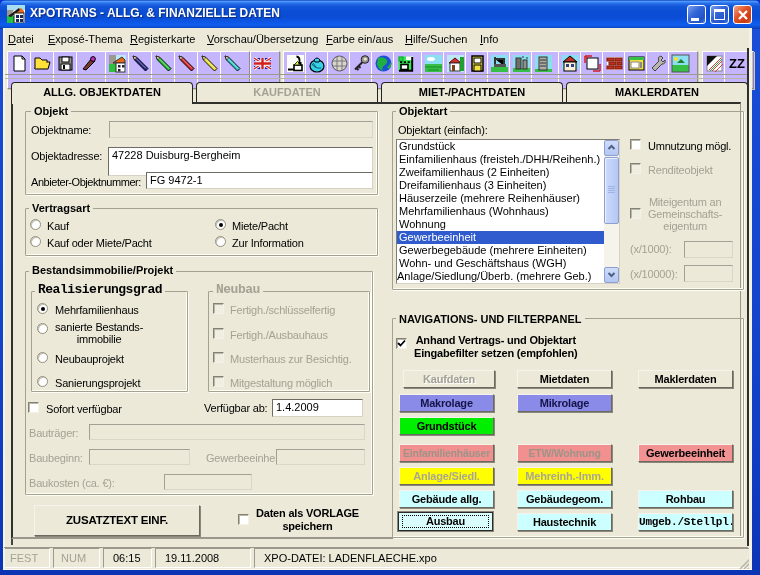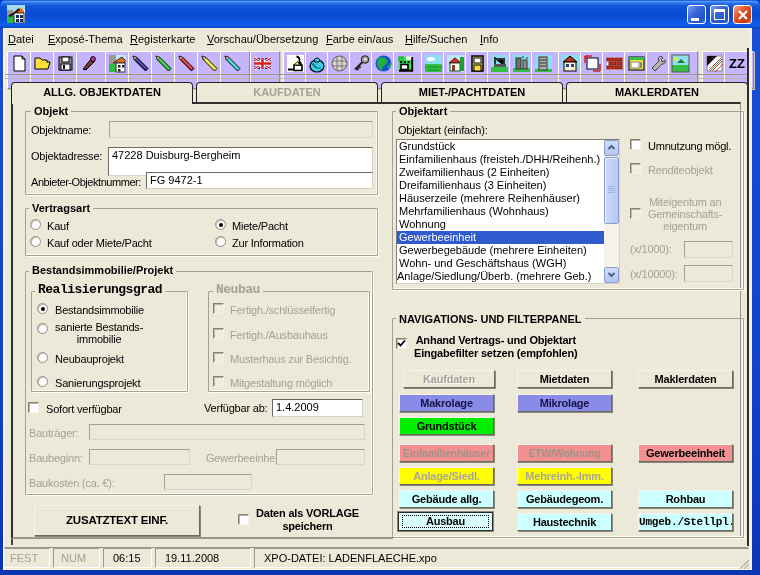--- a/index.html
+++ b/index.html
@@ -36,20 +36,21 @@
     <polygon points="0,5 7,5 3,11 0,11" fill="#98988e"></polygon>
     <rect x="0" y="11" width="7" height="7" fill="#22c242"></rect>
     <polygon points="3,10 14,3 17,6 17,8 8,8" fill="#e86a1a"></polygon>
     <polygon points="1,11 12,3 13,5 4,12" fill="#1a1a1a"></polygon>
     <rect x="7" y="8" width="10" height="10" fill="#fff" stroke="#222" stroke-width="1"></rect>
     <rect x="9" y="10" width="3" height="3" fill="#1a2a5a"></rect>
     <rect x="13" y="10" width="3" height="3" fill="#1a2a5a"></rect>
     <rect x="9" y="14" width="3" height="3" fill="#1a2a5a"></rect>
     <rect x="13" y="14" width="3" height="3" fill="#1a2a5a"></rect>
   </svg>
+  <div class="abs" style="left:30px;top:6px;font-size:12px;font-weight:bold;color:#fff;text-shadow:1px 1px 1px #0a2a7a;letter-spacing:0px;">XPOTRANS - ALLG. &amp; FINANZIELLE DATEN</div>
 
   <div class="abs" style="left:687px;top:5px;width:19px;height:19px;border-radius:3px;border:1px solid #fff;background:linear-gradient(135deg,#7ba1ef 0%,#3667d8 40%,#2152c8 80%,#4e7ee0 100%);">
       <div class="abs" style="left:3px;top:12px;width:8px;height:3px;background:#fff;"></div>
     </div>
   <div class="abs" style="left:710px;top:5px;width:19px;height:19px;border-radius:3px;border:1px solid #fff;background:linear-gradient(135deg,#7ba1ef 0%,#3667d8 40%,#2152c8 80%,#4e7ee0 100%);">
       <div class="abs" style="left:3px;top:3px;width:11px;height:11px;border:1.5px solid #fff;border-top-width:3px;"></div>
     </div>
   <div class="abs" style="left:733px;top:5px;width:19px;height:19px;border-radius:3px;border:1px solid #fff;background:linear-gradient(135deg,#f4a888 0%,#e2562a 40%,#c83a14 80%,#e07048 100%);">
     <svg class="abs" style="left:3px;top:3px;" width="12" height="12" viewBox="0 0 12 12">
         <path d="M2 2 L10 10 M10 2 L2 10" stroke="#fff" stroke-width="2.2"></path>
@@ -344,21 +345,21 @@
 <div class="lbl" style="left:232px;top:237px;">Zur Information</div>
 
 <div class="grp" style="left:25px;top:271px;width:348px;height:224px;"></div>
 <div class="glab" style="left:29px;top:264px;">Bestandsimmobilie/Projekt</div>
 
 <div class="grp" style="left:31px;top:291px;width:157px;height:101px;"></div>
 <div class="glab" style="left:35px;top:284px;font-family:'Liberation Mono',monospace;font-size:13px;letter-spacing:-0.5px;">Realisierungsgrad</div>
 <div class="rad" style="left:37px;top:303px;">
     <div class="rdot"></div>
   </div>
-<div class="lbl" style="left:55px;top:304px;">Bestandsimmobilie</div>
+<div class="lbl" style="left:55px;top:304px;">Mehrfamilienhaus</div>
 <div class="rad" style="left:37px;top:323px;"></div>
 <div class="lbl" style="left:55px;top:321px;">sanierte Bestands-<br>immobilie</div>
 <div class="rad" style="left:37px;top:352px;"></div>
 <div class="lbl" style="left:55px;top:353px;">Neubauprojekt</div>
 <div class="rad" style="left:37px;top:376px;"></div>
 <div class="lbl" style="left:55px;top:377px;">Sanierungsprojekt</div>
 
 <div class="grp" style="left:208px;top:291px;width:162px;height:101px;"></div>
 <div class="glab dis" style="left:213px;top:284px;font-family:'Liberation Mono',monospace;font-size:13px;letter-spacing:-0.5px;">Neubau</div>
 <div class="chk chkd" style="left:213px;top:303px;"></div>

